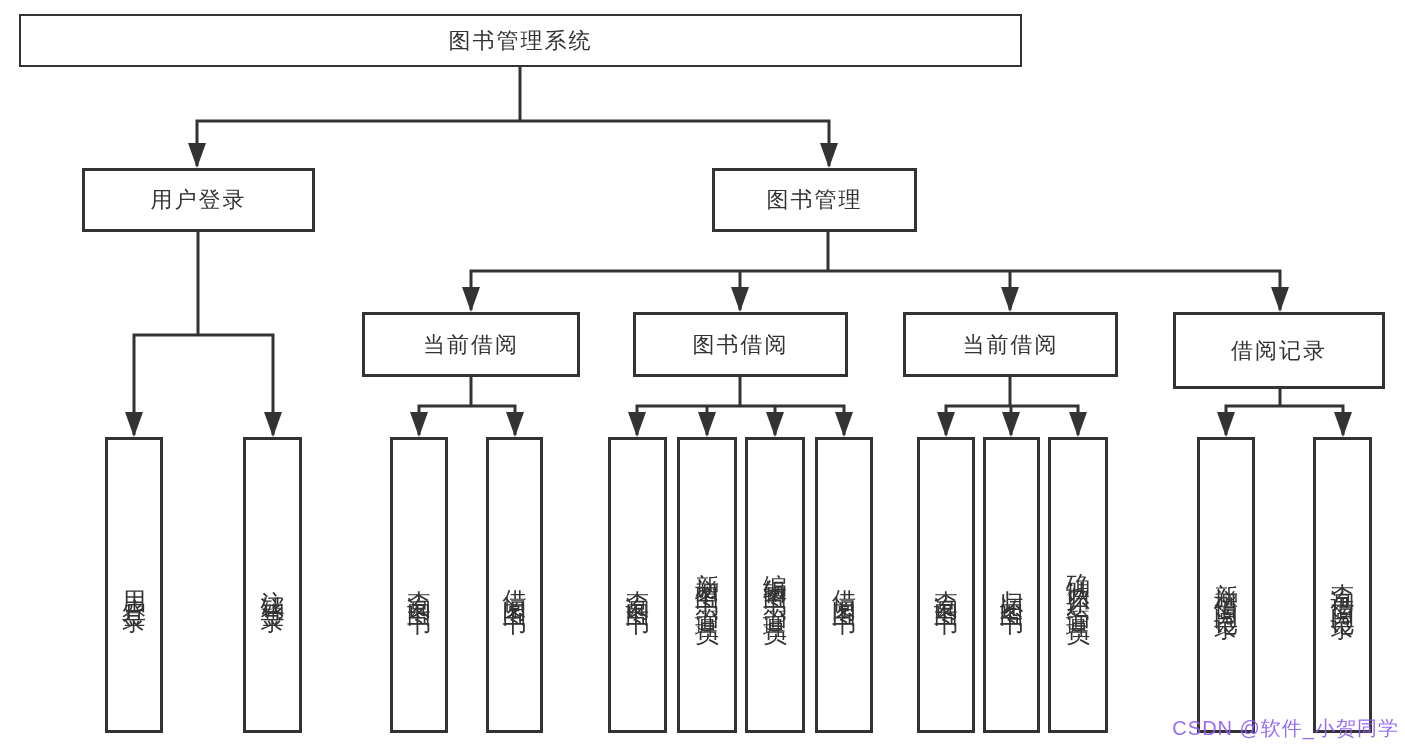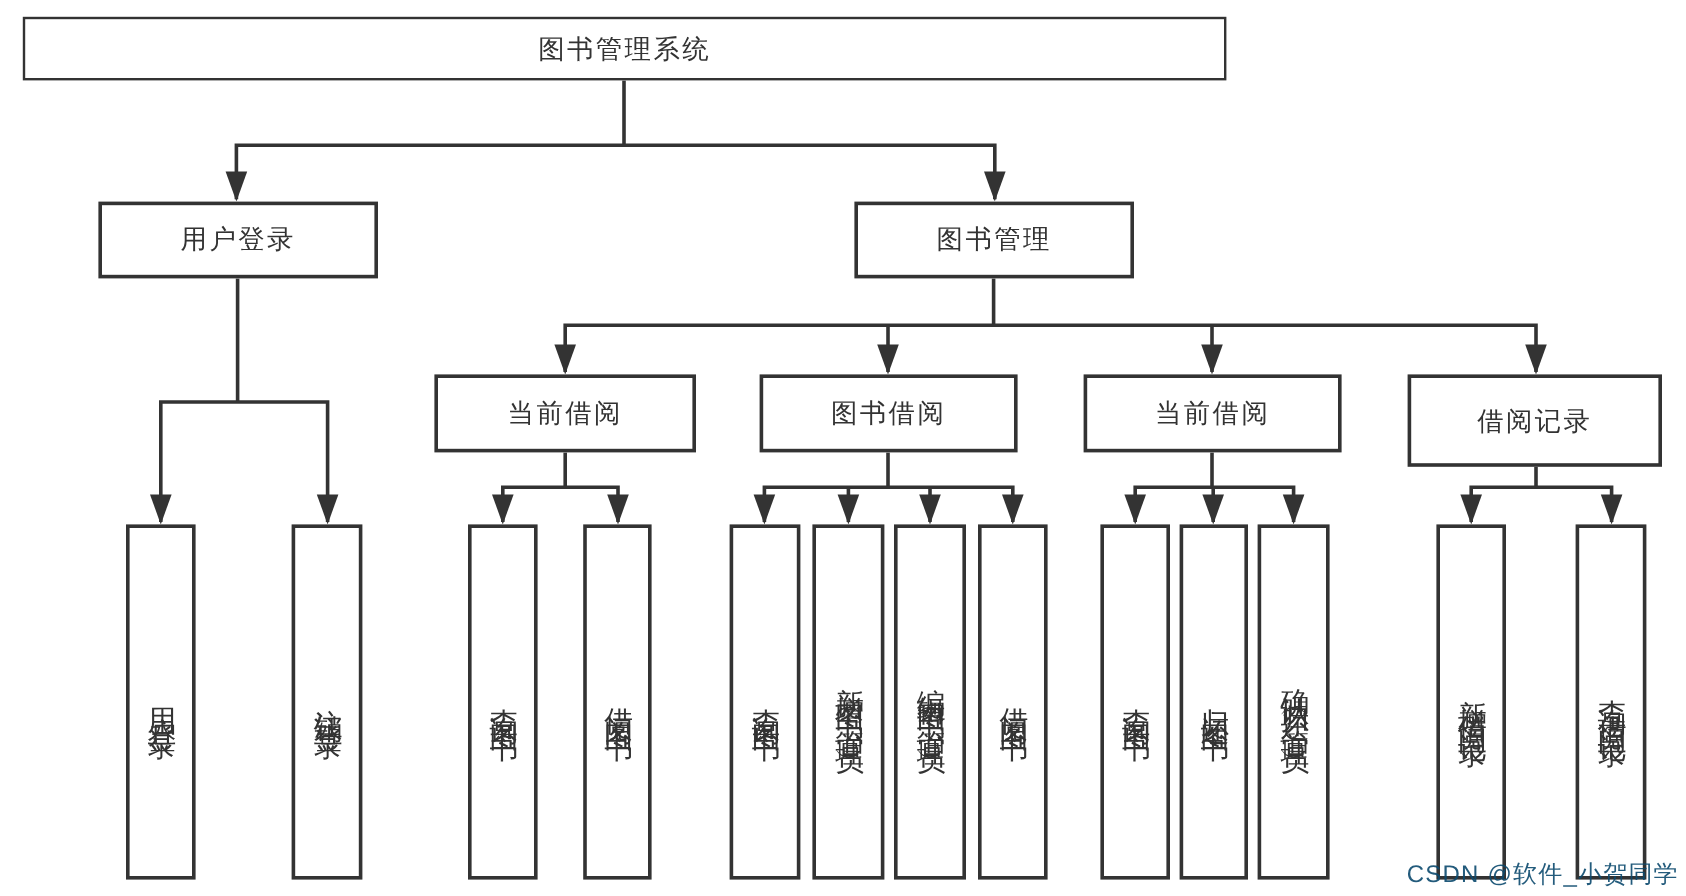--- a/index.html
+++ b/index.html
@@ -5,21 +5,21 @@
   html,body{margin:0;padding:0;background:#ffffff;}
   body{font-family:"Liberation Sans", sans-serif;}
   .stage{position:relative;width:1405px;height:747px;background:#ffffff;overflow:hidden;}
   .connectors{position:absolute;left:0;top:0;z-index:1;}
   .box{position:absolute;box-sizing:border-box;background:#ffffff;border:3px solid #333333;
        display:flex;align-items:center;justify-content:center;color:#333333;z-index:2;}
   .hbox{font-size:22px;letter-spacing:2px;}
   .root{border-width:2px;}
   .vbox span{writing-mode:vertical-rl;text-orientation:mixed;font-size:24px;
              letter-spacing:7px;line-height:1;white-space:nowrap;}
-  .watermark{position:absolute;right:6px;bottom:5px;font-size:20px;color:#0c4a6e;
+  .watermark{position:absolute;right:6px;bottom:5px;font-size:20px;color:#8b5cf6;
              z-index:5;letter-spacing:1px;opacity:0.9;}
 </style>
 </head>
 <body>
 
 <div class="stage">
 
   <svg class="connectors" width="1405" height="747" viewBox="0 0 1405 747">
     <g stroke="#333333" stroke-width="3" fill="none">
 
@@ -72,21 +72,21 @@
     </g>
   </svg>
 
   <div class="box hbox root" style="left:19px;top:14px;width:1003px;height:53px">
     <span>图书管理系统</span>
   </div>
 
   <div class="box hbox" style="left:82px;top:168px;width:233px;height:64px">
     <span>用户登录</span>
   </div>
-  <div class="box hbox" style="left:712px;top:168px;width:233px;height:64px">
+  <div class="box hbox" style="left:712px;top:168px;width:205px;height:64px">
     <span>图书管理</span>
   </div>
 
   <div class="box hbox" style="left:362px;top:312px;width:218px;height:65px">
     <span>当前借阅</span>
   </div>
   <div class="box hbox" style="left:903px;top:312px;width:215px;height:65px">
     <span>当前借阅</span>
   </div>
   <div class="box hbox" style="left:633px;top:312px;width:215px;height:65px">

